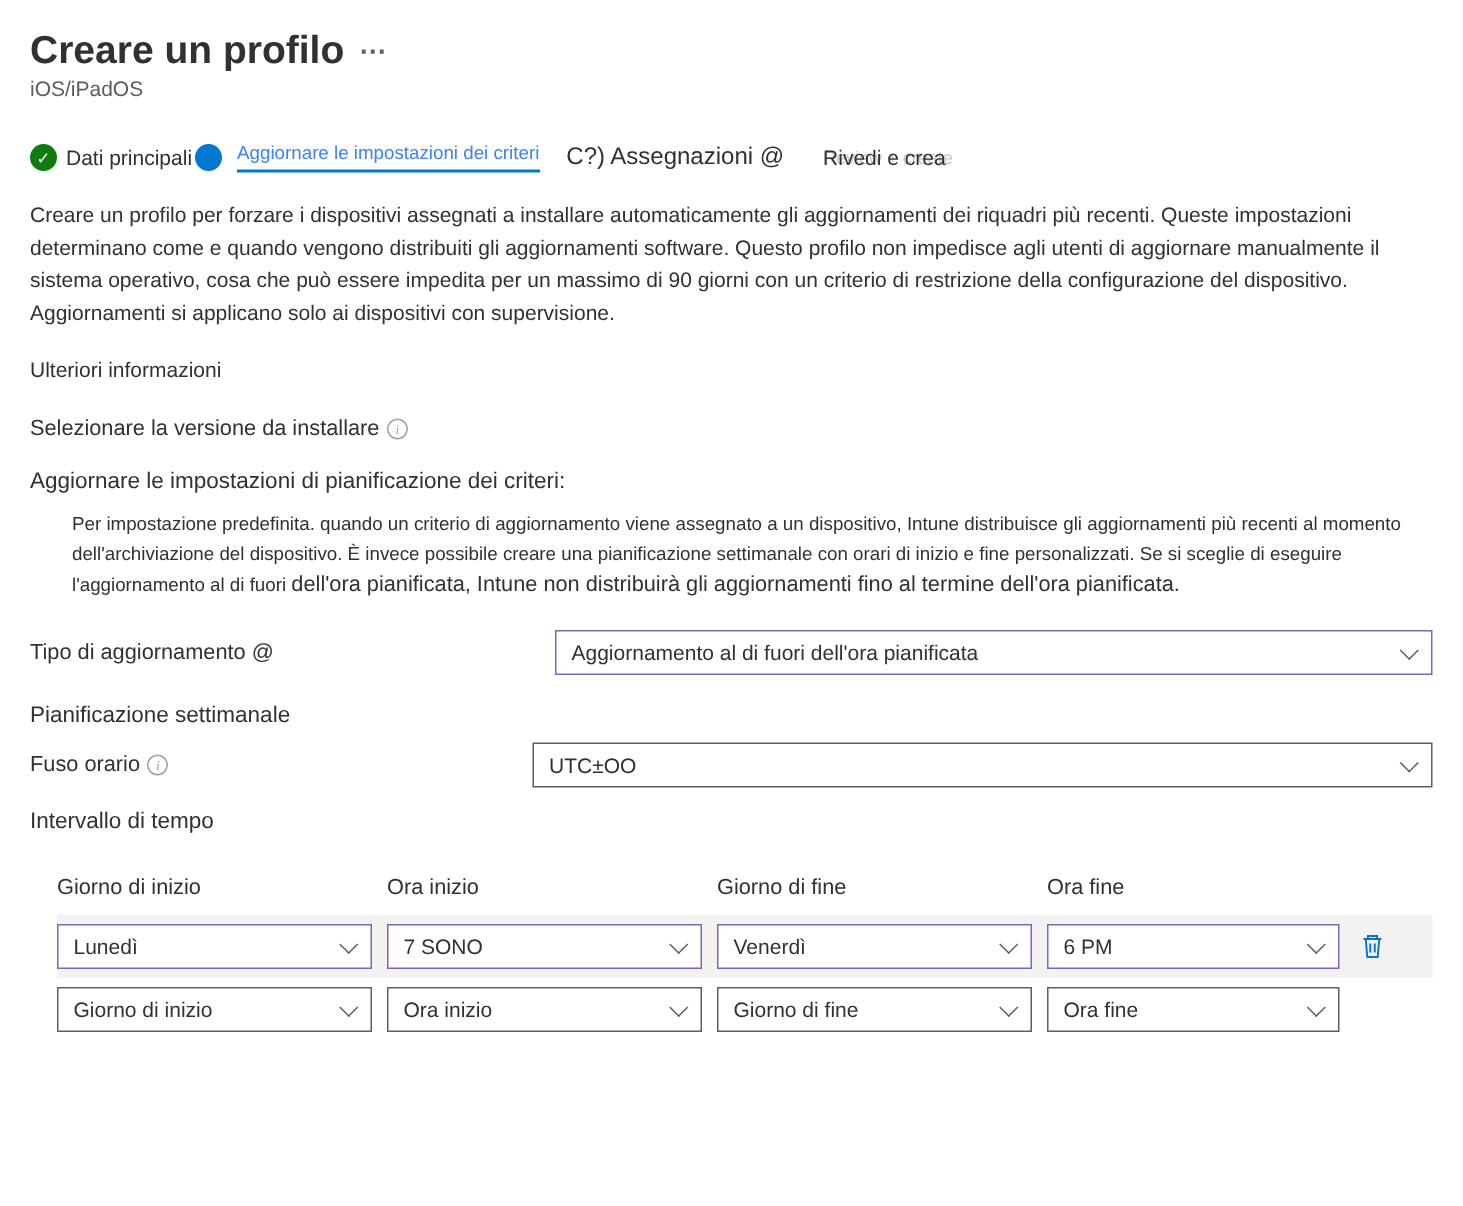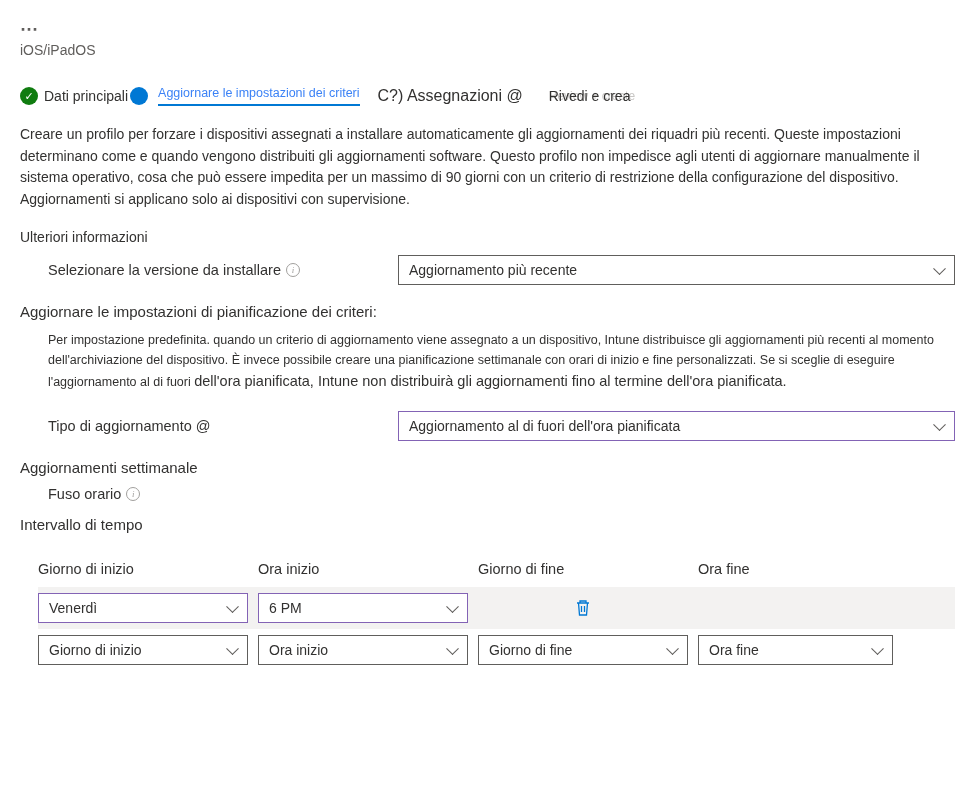--- a/index.html
+++ b/index.html
@@ -56,36 +56,35 @@
   .step.ghost .ghost-text { color: #c8c6c4; font-size: 12px; }
   .desc {
     font-size: 14px;
     line-height: 1.55;
     color: #323130;
     margin-bottom: 18px;
   }
   .link {
     color: #323130;
     font-size: 14px;
-    margin-bottom: 10px;
+    margin-bottom: 24px;
     display: block;
   }
   .form-row {
     display: flex;
     align-items: center;
     margin-bottom: 18px;
   }
   .form-label {
     width: 350px;
     font-size: 14.5px;
     color: #323130;
     display: flex;
     align-items: center;
     gap: 5px;
-    margin-left: 28px;
   }
   .info-icon {
     width: 14px; height: 14px; border: 1px solid #a19f9d; border-radius: 50%;
     display: inline-flex; align-items: center; justify-content: center;
     font-size: 9px; color: #a19f9d; font-style: italic; font-family: serif;
     flex-shrink: 0;
   }
   .select {
     flex: 1;
     height: 30px;
@@ -149,20 +148,21 @@
     display: flex;
     align-items: center;
     justify-content: center;
   }
   .trash-icon svg { width: 16px; height: 18px; }
 </style>
 </head>
 <body>
 
 <div class="page-title">
+  <span>Creare un profilo</span>
   <span class="more-dots">⋯</span>
 </div>
 <div class="subtitle">iOS/iPadOS</div>
 
 <div class="steps">
   <div class="step">
     <span class="step-icon done"></span>
     <span class="step-label">Dati principali</span>
     <span class="step-icon active" style="margin-left:-4px;"></span>
   </div>
@@ -180,60 +180,66 @@
 
 <div class="desc">Creare un profilo per forzare i dispositivi assegnati a installare automaticamente gli aggiornamenti dei riquadri più recenti. Queste impostazioni determinano come e quando vengono distribuiti gli aggiornamenti software. Questo profilo non impedisce agli utenti di aggiornare manualmente il sistema operativo, cosa che può essere impedita per un massimo di 90 giorni con un criterio di restrizione della configurazione del dispositivo. Aggiornamenti si applicano solo ai dispositivi con supervisione.</div>
 
 <a class="link">Ulteriori informazioni</a>
 
 <div class="form-row">
   <div class="form-label">
     <span>Selezionare la versione da installare</span>
     <span class="info-icon">i</span>
   </div>
-  <div class="select">
-    <span>Aggiornamento più recente</span>
-  </div>
 </div>
 
 <div class="section-heading">Aggiornare le impostazioni di pianificazione dei criteri:</div>
 <div class="small-desc">
   <span>Per impostazione predefinita. quando un criterio di aggiornamento viene assegnato a un dispositivo, Intune distribuisce gli aggiornamenti più recenti al momento dell'archiviazione del dispositivo. È invece possibile creare una pianificazione settimanale con orari di inizio e fine personalizzati. Se si sceglie di eseguire l'aggiornamento al di fuori</span>
   <span class="big-line">dell'ora pianificata, Intune non distribuirà gli aggiornamenti fino al termine dell'ora pianificata.</span>
 </div>
 
 <div class="form-row">
   <div class="form-label">Tipo di aggiornamento @</div>
   <div class="select purple">
     <span>Aggiornamento al di fuori dell'ora pianificata</span>
   </div>
 </div>
 
-<div class="section-heading">Aggiornamenti settimanale</div>
+<div class="section-heading">Pianificazione settimanale</div>
 
 <div class="form-row" style="margin-bottom:14px;">
   <div class="form-label" style="width:335px;">
     <span>Fuso orario</span>
     <span class="info-icon">i</span>
+  </div>
+  <div class="select">
+    <span>UTC±OO</span>
   </div>
 </div>
 
 <div class="section-heading" style="margin-bottom:28px;">Intervallo di tempo</div>
 
 <div class="schedule-table">
   <div class="schedule-header">
     <div>Giorno di inizio</div>
     <div>Ora inizio</div>
     <div>Giorno di fine</div>
     <div>Ora fine</div>
     <div></div>
   </div>
 
   <div class="schedule-row first">
     <div class="select purple">
+      <span>Lunedì</span>
+    </div>
+    <div class="select purple">
+      <span>7 SONO</span>
+    </div>
+    <div class="select purple">
       <span>Venerdì</span>
     </div>
     <div class="select purple">
       <span>6 PM</span>
     </div>
     <div class="trash-icon">
       <svg viewBox="0 0 16 18">
         <path fill="none" stroke="#0078d4" stroke-width="1.3" d="M2 4h12M5 4V2h6v2M3.5 4l1 12h7l1-12M6.5 7v6M9.5 7v6"></path>
       </svg>
     </div>

